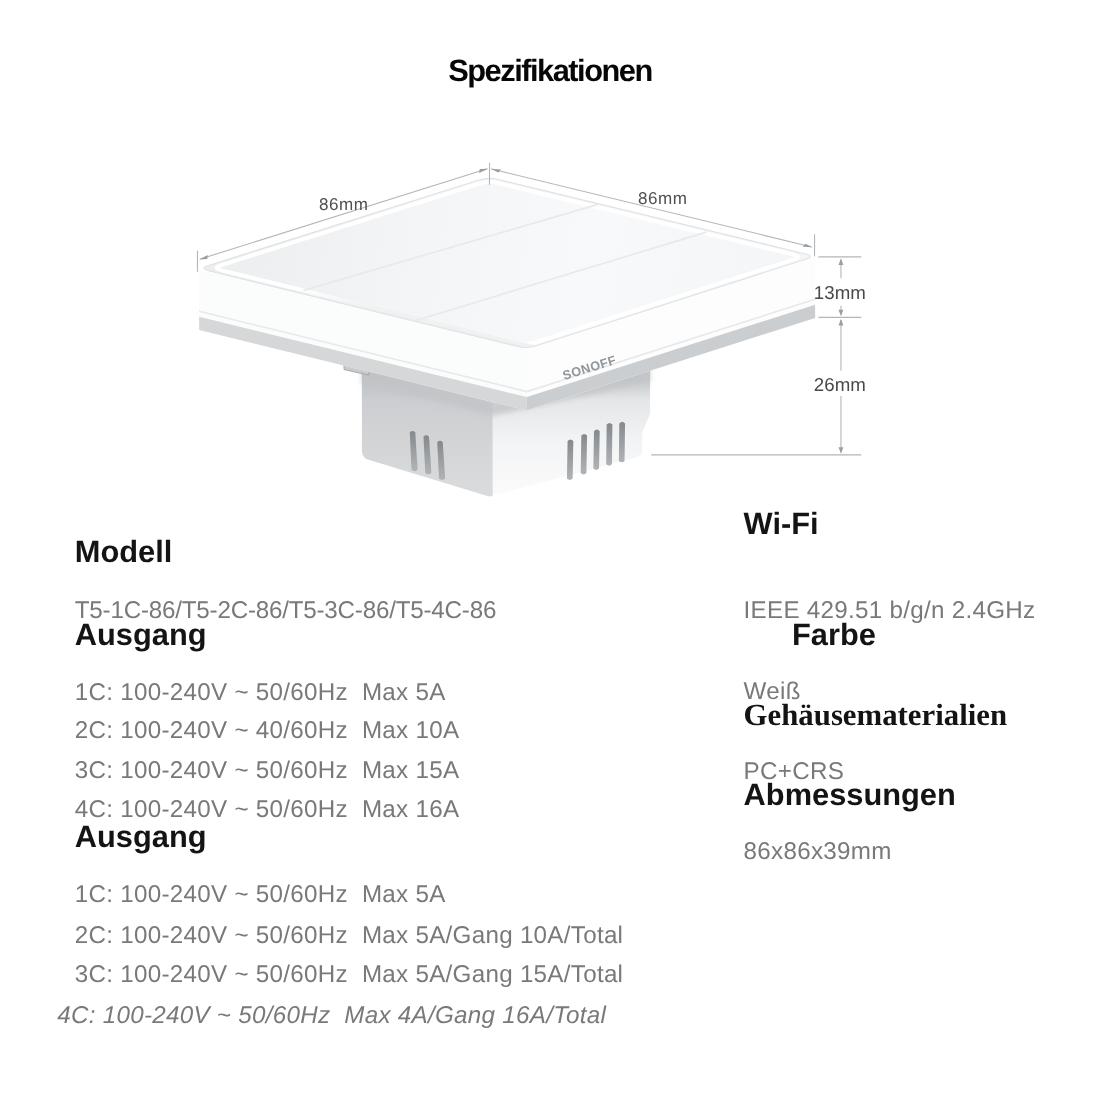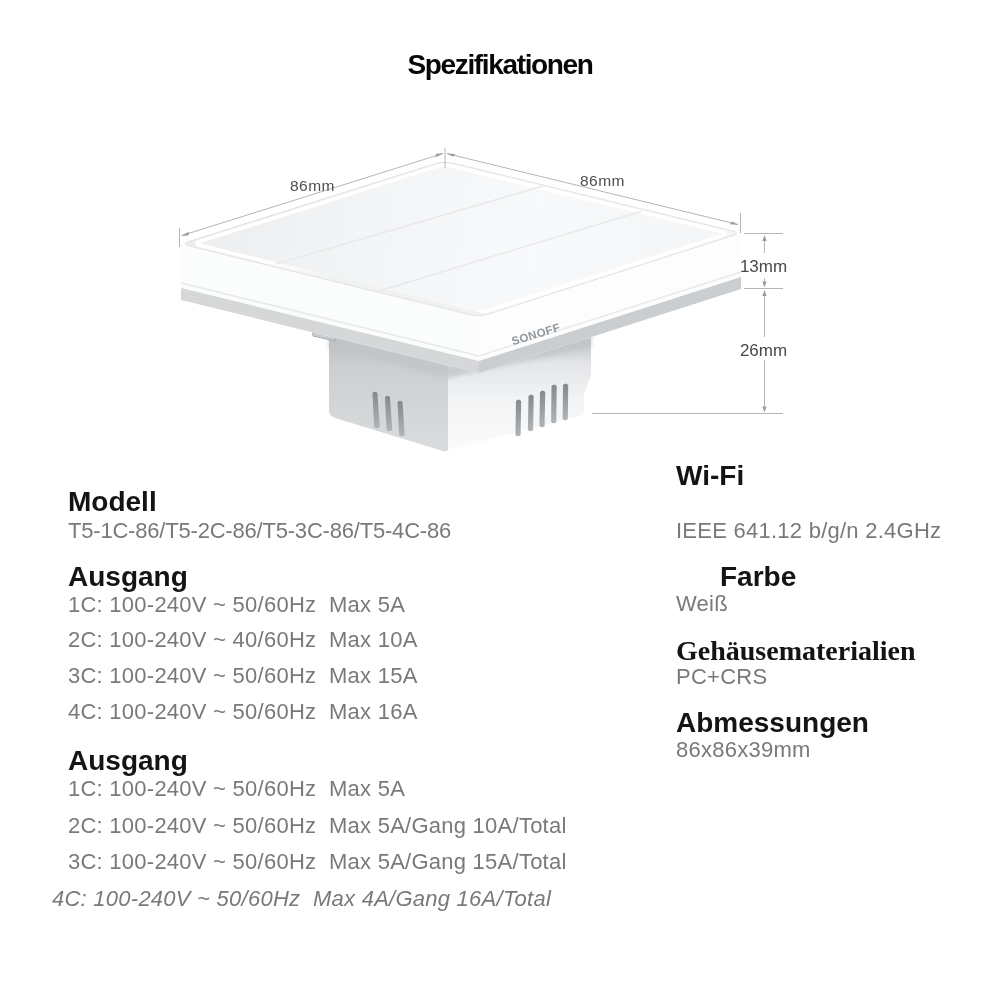--- a/index.html
+++ b/index.html
@@ -1,20 +1,20 @@
 <!DOCTYPE html>
 <html><head>
 <meta charset="utf-8">
 <style>
   html,body{margin:0;padding:0;}
   body{width:1000px;height:1000px;background:#ffffff;position:relative;overflow:hidden;
        font-family:"Liberation Sans", sans-serif;}
   .abs{position:absolute;white-space:pre;}
   .h{font-weight:bold;color:#141414;font-size:28px;line-height:21px;}
-  .v{color:#77797b;font-size:22px;line-height:22px;letter-spacing:0.25px;}
+  .v{color:#77797b;font-size:22px;line-height:22px;letter-spacing:0.25px;margin-top:24px;}
 </style>
 </head>
 <body>
 
 <div class="abs" style="left:0;right:0;top:44px;text-align:center;font-size:28px;line-height:42px;font-weight:bold;color:#070707;letter-spacing:-1.35px;">Spezifikationen</div>
 
 <svg class="abs" style="left:0;top:0;" width="1000" height="470" viewBox="0 0 1000 470">
   <defs>
     <linearGradient id="topg" x1="181" y1="244" x2="741" y2="317" gradientUnits="userSpaceOnUse">
       <stop offset="0" stop-color="#ebedee"></stop>
@@ -156,21 +156,21 @@
 
 <div class="abs h" style="left:68px;top:750px;">Ausgang</div>
 
 <div class="abs v" style="left:68px;top:778px;">1C: 100-240V ~ 50/60Hz  Max 5A</div>
 <div class="abs v" style="left:68px;top:815px;">2C: 100-240V ~ 50/60Hz  Max 5A/Gang 10A/Total</div>
 <div class="abs v" style="left:68px;top:851px;">3C: 100-240V ~ 50/60Hz  Max 5A/Gang 15A/Total</div>
 <div class="abs v" style="left:52px;top:888px;font-style:italic;">4C: 100-240V ~ 50/60Hz  Max 4A/Gang 16A/Total</div>
 
 <div class="abs h" style="left:676px;top:465px;">Wi-Fi</div>
 
-<div class="abs v" style="left:676px;top:520px;">IEEE 641.12 b/g/n 2.4GHz</div>
+<div class="abs v" style="left:676px;top:520px;">IEEE 429.51 b/g/n 2.4GHz</div>
 
 <div class="abs h" style="left:676px;top:566px;margin-left:44px;">Farbe</div>
 
 <div class="abs v" style="left:676px;top:593px;">Weiß</div>
 
 <div class="abs h" style="left:676px;top:640px;font-family:Liberation Serif, serif;">Gehäusematerialien</div>
 
 <div class="abs v" style="left:676px;top:666px;">PC+CRS</div>
 
 <div class="abs h" style="left:676px;top:712px;">Abmessungen</div>

